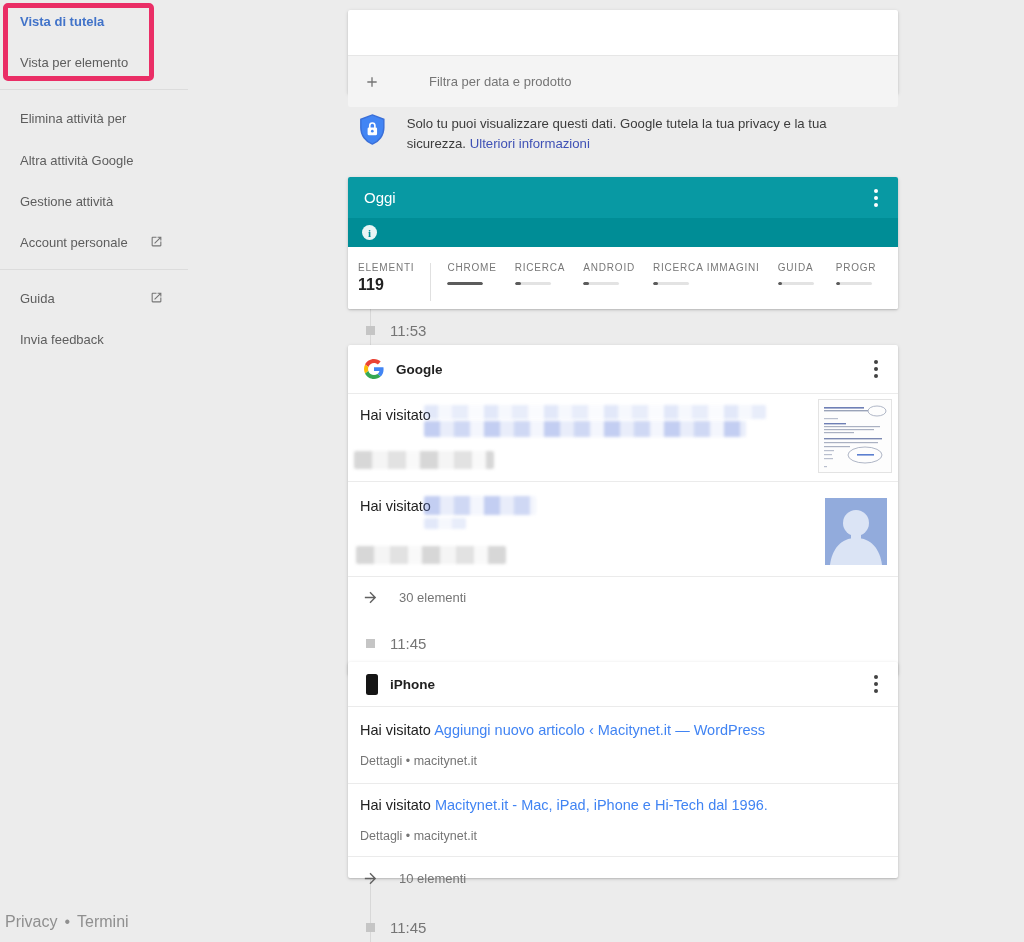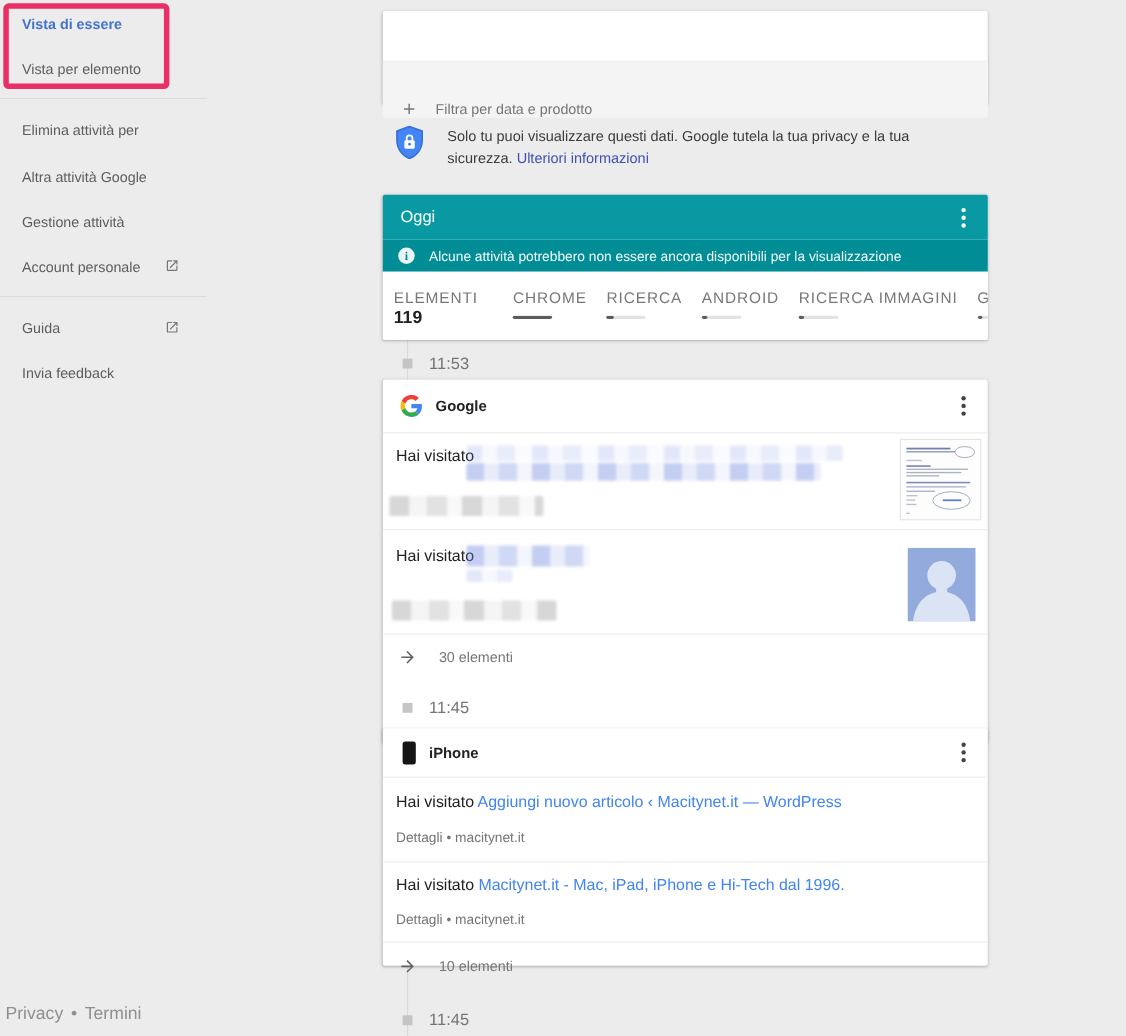--- a/index.html
+++ b/index.html
@@ -25,42 +25,42 @@
   .divider{position:absolute;left:0;right:0;height:1px;background:#ebebeb;}
 
   
   #search-card{top:10px;height:84px;}
   .search-row{position:absolute;top:0;left:0;right:0;height:44px;display:flex;align-items:center;padding:0 16px;}
   .search-row svg{flex:0 0 auto;}
   #search-input{border:none;outline:none;font-size:15px;color:#333;margin-left:14px;width:420px;
                 font-family:"Liberation Sans","DejaVu Sans",sans-serif;background:transparent;}
   #search-input::placeholder{color:#9e9e9e;}
   .filter-row{position:absolute;top:45px;left:0;right:0;height:52px;background:#f4f4f4;display:flex;
-              align-items:flex-end;padding:0 16px;border-top:1px solid #e6e6e6;box-sizing:border-box;
-              border-radius:0 0 2px 2px;cursor:pointer;}
+              align-items:center;padding:0 16px;border-top:1px solid #e6e6e6;box-sizing:border-box;
+              border-radius:0 0 2px 2px;cursor:pointer;gap:33px;}
   .filter-label{font-size:13px;color:#757575;margin-left:16px;}
 
   
   #privacy-note{position:absolute;left:360px;top:114px;width:520px;display:flex;z-index:2;}
   #privacy-note .txt{margin-left:22px;width:480px;font-size:13.2px;line-height:20px;color:#3c3c3c;}
   #privacy-note a{color:#3f51b5;text-decoration:none;cursor:pointer;}
 
   
   #today-card{top:177px;height:132px;}
   .today-header{position:absolute;top:0;left:0;right:0;height:41px;background:#0899a3;border-radius:2px 2px 0 0;
                 display:flex;align-items:center;padding:0 16px;}
   .today-title{color:#fff;font-size:15px;}
   .today-banner{position:absolute;top:41px;left:0;right:0;height:29px;background:#008d96;display:flex;align-items:center;padding:0 14px;}
   .banner-text{color:rgba(255,255,255,.96);font-size:12.5px;margin-left:13px;}
   .info-circle{width:15px;height:15px;border-radius:50%;background:#eaf5f5;color:#008d96;font-size:11px;font-weight:bold;
                display:flex;align-items:center;justify-content:center;font-family:"Liberation Serif",serif;}
   .stats-row{position:absolute;top:70px;left:0;right:0;height:62px;background:#fff;display:flex;align-items:flex-start;
              padding:15px 0 0 10px;box-sizing:border-box;overflow:hidden;white-space:nowrap;border-radius:0 0 2px 2px;}
   .stat-el{margin-right:6px;}
-  .stat-label{font-size:14px;letter-spacing:.8px;color:#777;}
+  .stat-label{font-size:10px;letter-spacing:.8px;color:#777;}
   .stat-count{font-size:16px;font-weight:bold;color:#212121;margin-top:3px;}
   .stat-vdiv{width:1px;height:38px;background:#e0e0e0;margin:1px 16px 0 10px;}
   .product{margin-right:18px;}
   .product.wide-gap{margin-right:22px;}
   .bar-track{margin-top:9px;width:36px;height:3px;background:#e3e3e3;border-radius:2px;overflow:hidden;}
   .bar-fill{height:3px;background:#5c5c5c;border-radius:2px;}
 
   
   .tl-line{position:absolute;left:370px;top:309px;width:1px;height:633px;background:#d8d8d8;z-index:1;}
   .tl-dot{position:absolute;left:366px;width:9px;height:9px;background:#c5c5c5;z-index:3;}
@@ -95,21 +95,21 @@
   .thumb{position:absolute;border:1px solid #e3e3e3;background:#fff;}
   .phone-icon{width:12px;height:21px;background:#151515;border-radius:2.5px;margin-left:2px;}
 </style>
 </head>
 <body>
 
 <div id="screen">
 
   <div class="annotation-box"></div>
 
-  <div class="side-item active" style="top:14px;">Vista di essere</div>
+  <div class="side-item active" style="top:14px;">Vista di tutela</div>
   <div class="side-item" style="top:55px;">Vista per elemento</div>
 
   <div class="side-divider" style="top:89px;"></div>
 
   <div class="side-item" style="top:111px;">Elimina attività per</div>
   <div class="side-item" style="top:153px;">Altra attività Google</div>
   <div class="side-item" style="top:194px;">Gestione attività</div>
   <div class="side-item" style="top:235px;">Account personale</div>
   <svg class="ext-icon" style="top:235px;" viewBox="0 0 24 24">
     <path fill="#757575" d="M19 19H5V5h7V3H5a2 2 0 0 0-2 2v14a2 2 0 0 0 2 2h14c1.1 0 2-.9 2-2v-7h-2v7zM14 3v2h3.59l-9.83 9.83 1.41 1.41L19 6.41V10h2V3h-7z"></path>
@@ -158,21 +158,20 @@
     <div class="today-header">
       <span class="today-title">Oggi</span>
       <div class="kebab light">
           <i></i>
           <i></i>
           <i></i>
         </div>
     </div>
     <div class="today-banner">
       <div class="info-circle">i</div>
-      <span class="banner-text">Alcune attività potrebbero non essere ancora disponibili per la visualizzazione</span>
     </div>
     <div class="stats-row">
       <div class="stat-el">
         <div class="stat-label">ELEMENTI</div>
         <div class="stat-count">119</div>
       </div>
       <div class="stat-vdiv"></div>
       <div class="product">
         <div class="stat-label">CHROME</div>
         <div class="bar-track">

